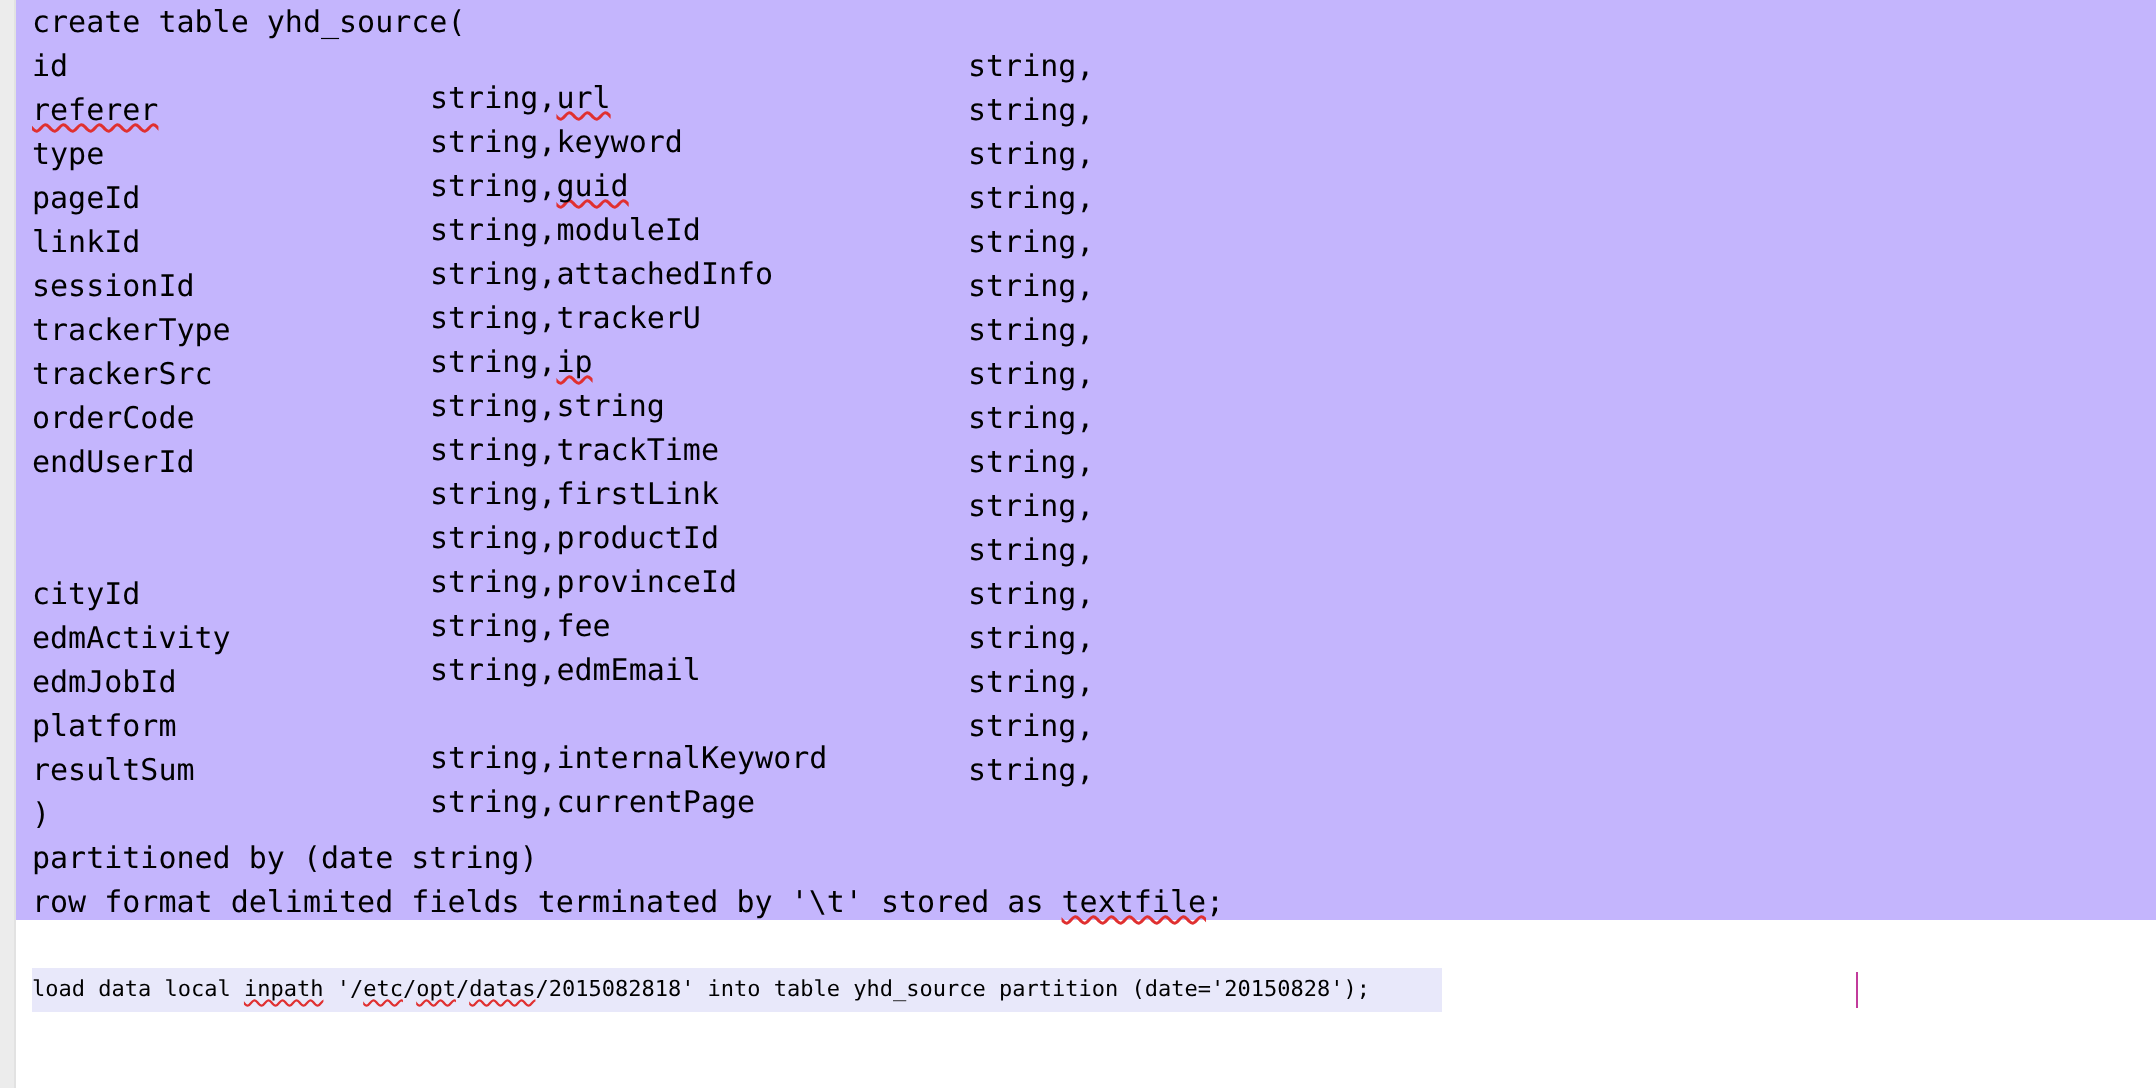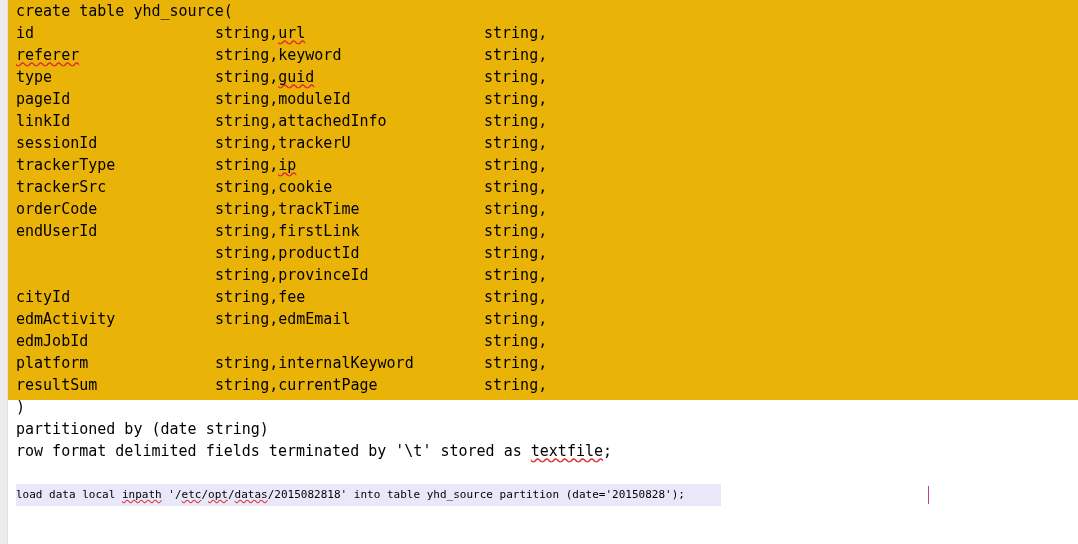--- a/index.html
+++ b/index.html
@@ -11,22 +11,22 @@
   body {
     width: 1078px;
     height: 544px;
     overflow: hidden;
     font-family: "DejaVu Sans Mono", "Liberation Mono", monospace;
   }
 
   #editor {
     position: relative;
     width: 1078px;
-    height: 400px;
-    background: #eab308;
+    height: 460px;
+    background: #c4b5fd;
   }
 
   
   #gutter {
     position: absolute;
     left: 0;
     top: 0;
     width: 7px;
     height: 544px;
     background: #ececec;
@@ -52,21 +52,21 @@
     letter-spacing: 0px;
   }
 
   .line .col {
     position: absolute;
     top: 0;
     white-space: pre;
   }
 
   .c1 { left: 16px; }
-  .c2 { left: 215px; }
+  .c2 { left: 215px; margin-top: 16px; }
   .c3 { left: 484px; }
 
   
   .line .full {
     position: absolute;
     left: 16px;
     top: 0;
     white-space: pre;
   }
 
@@ -119,21 +119,21 @@
     </div>
 
     <div id="column-lines">
         <div class="line"><span class="col c1"><span>id</span></span><span class="col c2"><span>string,</span><span class="sq">url</span></span><span class="col c3">string,</span></div>
         <div class="line"><span class="col c1"><span class="sq">referer</span></span><span class="col c2"><span>string,</span><span>keyword</span></span><span class="col c3">string,</span></div>
         <div class="line"><span class="col c1"><span>type</span></span><span class="col c2"><span>string,</span><span class="sq">guid</span></span><span class="col c3">string,</span></div>
         <div class="line"><span class="col c1"><span>pageId</span></span><span class="col c2"><span>string,</span><span>moduleId</span></span><span class="col c3">string,</span></div>
         <div class="line"><span class="col c1"><span>linkId</span></span><span class="col c2"><span>string,</span><span>attachedInfo</span></span><span class="col c3">string,</span></div>
         <div class="line"><span class="col c1"><span>sessionId</span></span><span class="col c2"><span>string,</span><span>trackerU</span></span><span class="col c3">string,</span></div>
         <div class="line"><span class="col c1"><span>trackerType</span></span><span class="col c2"><span>string,</span><span class="sq">ip</span></span><span class="col c3">string,</span></div>
-        <div class="line"><span class="col c1"><span>trackerSrc</span></span><span class="col c2"><span>string,</span><span>cookie</span></span><span class="col c3">string,</span></div>
+        <div class="line"><span class="col c1"><span>trackerSrc</span></span><span class="col c2"><span>string,</span><span>string</span></span><span class="col c3">string,</span></div>
         <div class="line"><span class="col c1"><span>orderCode</span></span><span class="col c2"><span>string,</span><span>trackTime</span></span><span class="col c3">string,</span></div>
         <div class="line"><span class="col c1"><span>endUserId</span></span><span class="col c2"><span>string,</span><span>firstLink</span></span><span class="col c3">string,</span></div>
         <div class="line"><span class="col c2"><span>string,</span><span>productId</span></span><span class="col c3">string,</span></div>
         <div class="line"><span class="col c2"><span>string,</span><span>provinceId</span></span><span class="col c3">string,</span></div>
         <div class="line"><span class="col c1"><span>cityId</span></span><span class="col c2"><span>string,</span><span>fee</span></span><span class="col c3">string,</span></div>
         <div class="line"><span class="col c1"><span>edmActivity</span></span><span class="col c2"><span>string,</span><span>edmEmail</span></span><span class="col c3">string,</span></div>
         <div class="line"><span class="col c1"><span>edmJobId</span></span><span class="col c3">string,</span></div>
         <div class="line"><span class="col c1"><span>platform</span></span><span class="col c2"><span>string,</span><span>internalKeyword</span></span><span class="col c3">string,</span></div>
         <div class="line"><span class="col c1"><span>resultSum</span></span><span class="col c2"><span>string,</span><span>currentPage</span></span><span class="col c3">string,</span></div>
       </div>

